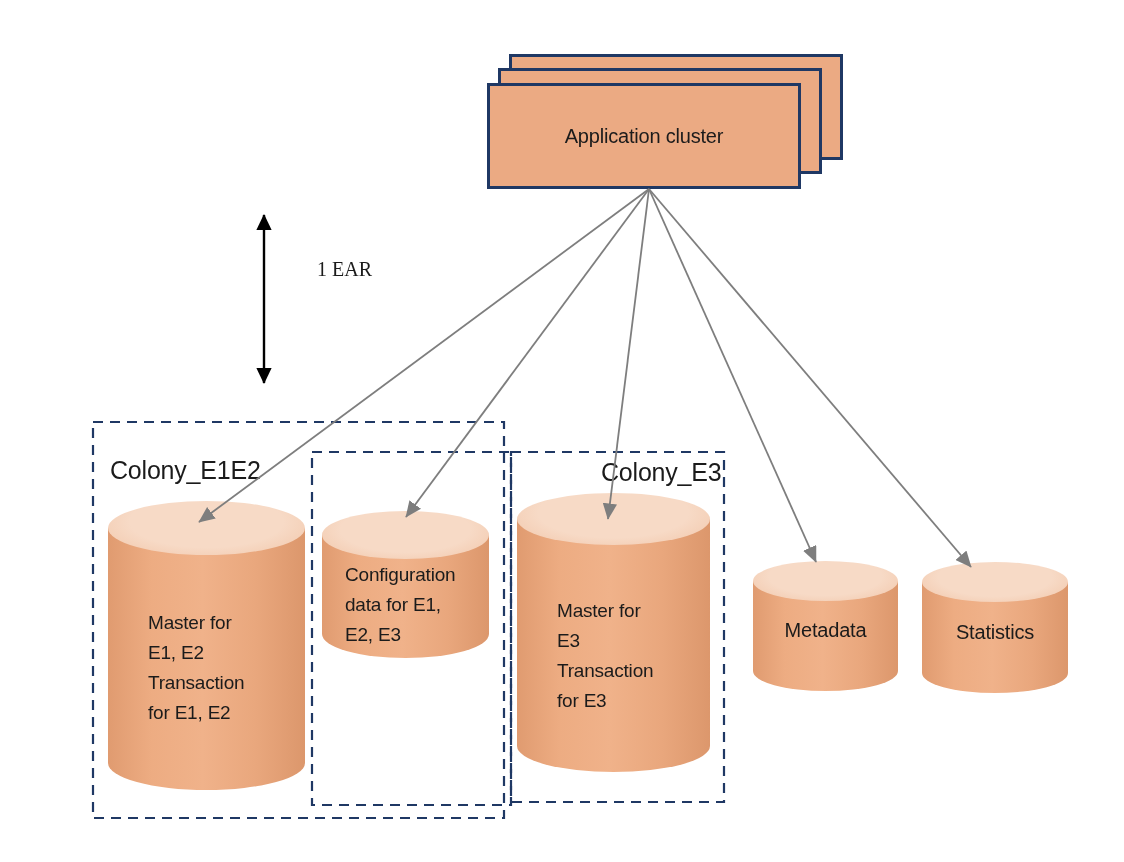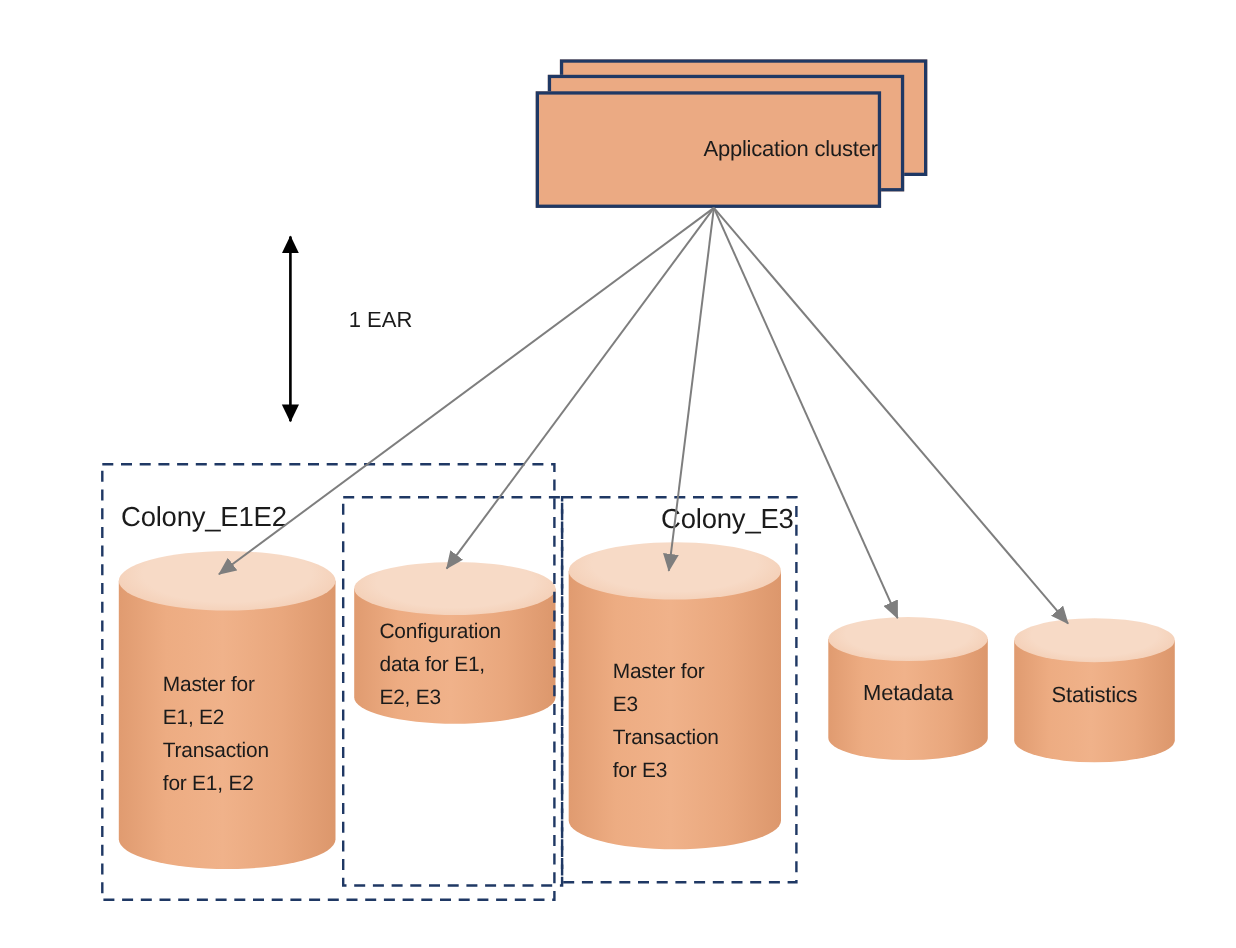--- a/index.html
+++ b/index.html
@@ -8,26 +8,26 @@
     font-family:"Liberation Sans", sans-serif;color:#1b1b1b;
   }
   
   .stack-rect{
     position:absolute;box-sizing:border-box;
     background:#EBAA83;border:3px solid #1F3864;
   }
   .stack-back  {left:509px;top:54px;width:334px;height:106px;}
   .stack-mid   {left:498px;top:68px;width:324px;height:106px;}
   .stack-front {left:487px;top:83px;width:314px;height:106px;
-    display:flex;align-items:center;justify-content:flex-end;}
+    display:flex;align-items:center;justify-content:center;}
   .app-label{font-size:20px;letter-spacing:-0.2px;}
 
   
   .label{position:absolute;white-space:nowrap;}
-  .ear-label   {left:317px;top:280px;font-size:20px;}
+  .ear-label   {left:317px;top:258px;font-size:20px;font-family:Liberation Serif, serif;}
   .colony-label{font-size:25px;letter-spacing:-0.2px;}
   .colony-e1e2-label{left:110px;top:456px;}
   .colony-e3-label  {left:577px;top:458px;margin-left:24px;}
 
   
   .cylinder{position:absolute;}
   .cyl-body{
     position:absolute;left:0;right:0;top:var(--ry);bottom:0;
     background:linear-gradient(90deg,#e09b70 0%,#edac82 22%,#f0b28a 48%,#e9a77d 75%,#dc976c 100%);
     border-radius:0 0 50% 50% / 0 0 var(--ry) var(--ry);
@@ -66,21 +66,21 @@
 
   <div class="cylinder" style="left:108px;top:501px;width:197px;height:289px;--ry:27px;">
     <div class="cyl-body"></div>
     <div class="cyl-top"></div>
     <div class="cyl-label" style="left:40px;right:6px;top:107px;">Master for
 E1, E2
 Transaction
 for E1, E2</div>
   </div>
 
-  <div class="cylinder" style="left:322px;top:511px;width:167px;height:147px;padding-left:16px;--ry:24px;">
+  <div class="cylinder" style="left:322px;top:511px;width:167px;height:147px;--ry:24px;">
     <div class="cyl-body"></div>
     <div class="cyl-top"></div>
     <div class="cyl-label" style="left:23px;right:2px;top:49px;">Configuration
 data for E1,
 E2, E3</div>
   </div>
 
   <div class="cylinder" style="left:517px;top:493px;width:193px;height:279px;--ry:26px;">
     <div class="cyl-body"></div>
     <div class="cyl-top"></div>

